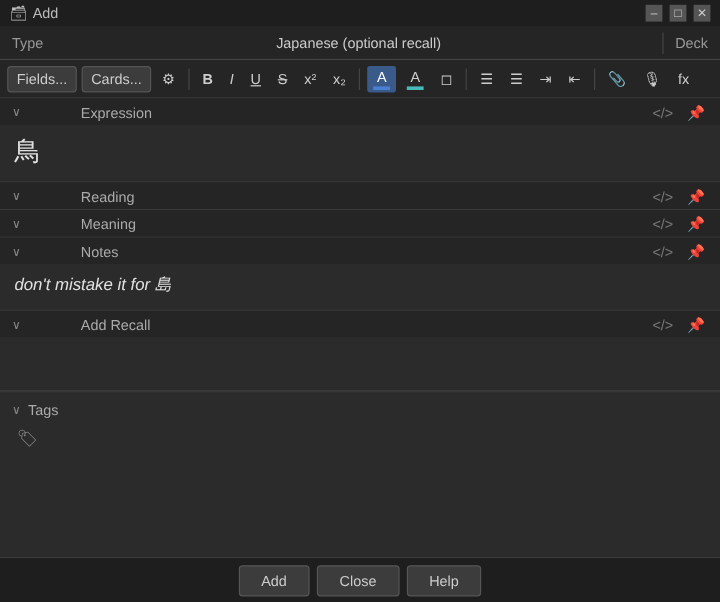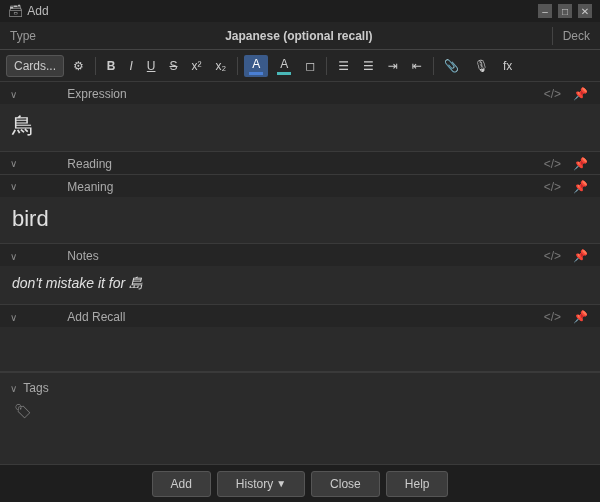--- a/index.html
+++ b/index.html
@@ -59,21 +59,20 @@
       padding: 0 10px;
       font-size: 12px;
       min-width: 40px;
     }
     .type-value {
       flex: 1;
       text-align: center;
       color: #ccc;
       font-size: 12px;
       cursor: pointer;
-      font-weight: bold;
     }
     .deck-label {
       color: #999;
       padding: 0 10px;
       font-size: 12px;
     }
     .deck-value {
       flex: 1;
       text-align: center;
       color: #ccc;
@@ -277,20 +276,21 @@
 </div>
 
 <div id="type-deck-row">
   <span class="type-label">Type</span>
   <span class="type-value">Japanese (optional recall)</span>
   <div class="divider-v"></div>
   <span class="deck-label">Deck</span>
 </div>
 
 <div id="toolbar">
+  <button class="toolbar-btn-text">Fields...</button>
   <button class="toolbar-btn-text">Cards...</button>
   <button class="toolbar-btn">
     <span>⚙</span>
   </button>
   <div class="toolbar-sep"></div>
   <button class="toolbar-btn">
       <strong>B</strong>
     </button>
   <button class="toolbar-btn">
       <em>I</em>
@@ -383,23 +383,20 @@
     <div class="field-header">
       <div class="field-header-left">
         <span class="field-chevron">∨</span>
         <span class="field-name">Meaning</span>
       </div>
       <div class="field-header-right">
         <button class="field-icon-btn">&lt;/&gt;</button>
         <button class="field-icon-btn">📌</button>
       </div>
     </div>
-    <div class="field-content">
-      <div class="field-text">bird</div>
-    </div>
   </div>
 
   <div class="field-section">
     <div class="field-header">
       <div class="field-header-left">
         <span class="field-chevron">∨</span>
         <span class="field-name">Notes</span>
       </div>
       <div class="field-header-right">
         <button class="field-icon-btn">&lt;/&gt;</button>
@@ -434,19 +431,15 @@
     </div>
     <div class="tags-input-area">
       <span class="tag-icon">🏷</span>
     </div>
   </div>
 
 </div>
 
 <div id="bottom-bar">
   <button class="bottom-btn">Add</button>
-  <button class="bottom-btn">
-    <span>History</span>
-    <span class="history-arrow">▼</span>
-  </button>
   <button class="bottom-btn">Close</button>
   <button class="bottom-btn">Help</button>
 </div>
 
 </body></html>

